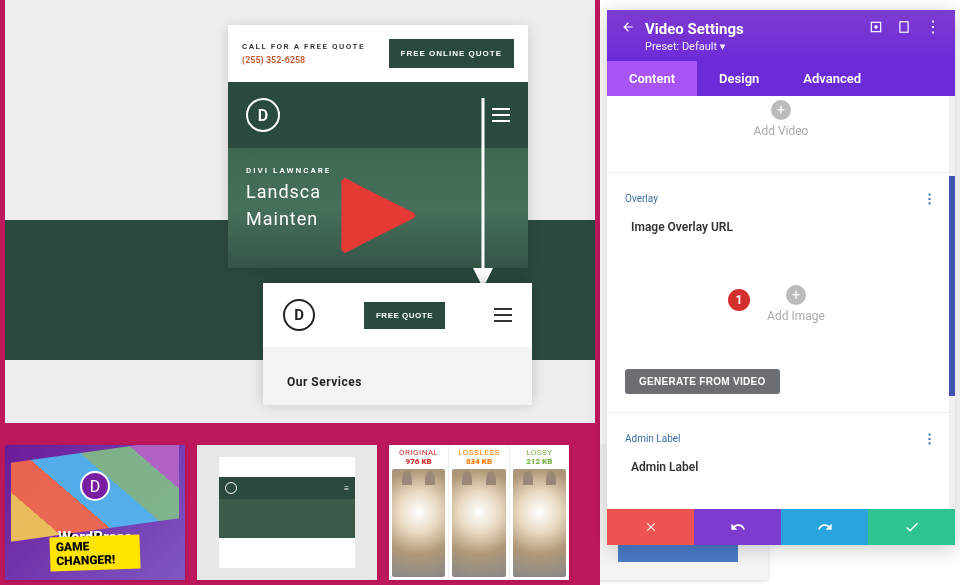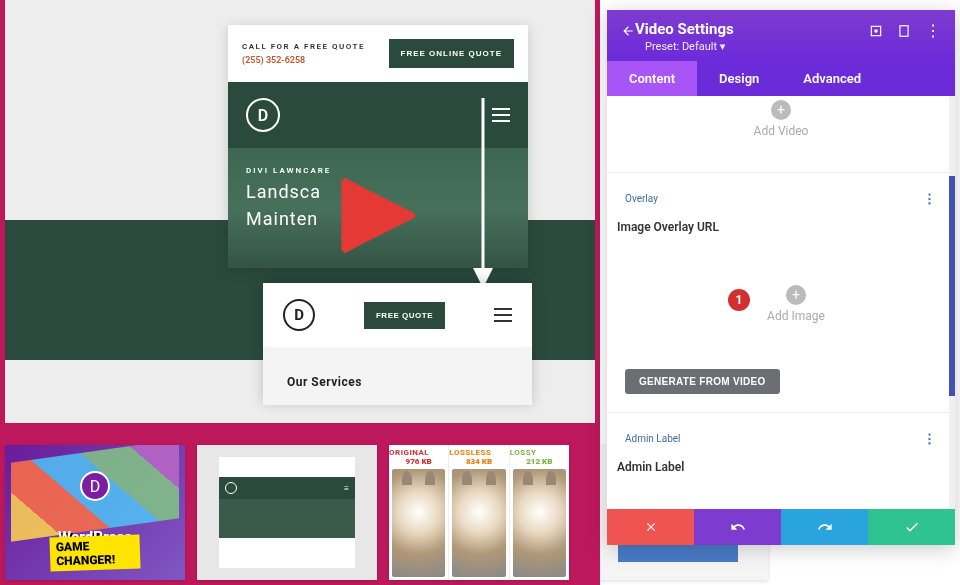--- a/index.html
+++ b/index.html
@@ -46,31 +46,31 @@
 .thumb2-overlay { position:absolute; inset:0; background: rgba(230,230,230,0.9); }
 .thumb2-top { height: 20px; background: #fff; }
 .thumb2-nav { height: 22px; background: #2b4a3e; display:flex; align-items:center; justify-content:space-between; padding: 0 6px; }
 .thumb2-logo { width: 12px; height: 12px; border: 1px solid #fff; border-radius:50%; }
 .thumb2-hero { flex: 1; background: #3a5a4a; }
 .thumb2-bot { height: 30px; background:#fff; }
 
 .thumb3 { background: #fff; display: flex; }
 .thumb3-col { flex: 1; display:flex; flex-direction:column; border-right: 1px solid #eee; }
 .thumb3-col:last-child { border-right:none; }
-.thumb3-label { font-size: 8px; font-weight:700; text-align:left; padding: 3px 0 0; letter-spacing:0.5px; }
+.thumb3-label { font-size: 8px; font-weight:400; text-align:center; padding: 3px 0 0; letter-spacing:0.5px; }
 .thumb3-size { font-size: 8px; font-weight:900; text-align:center; }
 .cat-img { flex:1; margin: 3px; background: radial-gradient(circle at 50% 40%, #fff 0%, #e8d8c0 30%, #b09878 60%, #888 100%); border-radius: 2px; position:relative; }
 .cat-img::before, .cat-img::after { content:''; position:absolute; width:10px; height:14px; background:#998877; top:2px; border-radius: 50% 50% 0 0 / 60% 60% 0 0; }
 .cat-img::before { left: 10px; }
 .cat-img::after { right: 10px; }
 
 
 .settings-panel { position: absolute; right: 5px; top: 10px; width: 348px; height: 535px; background: #fff; box-shadow: 0 4px 20px rgba(0,0,0,0.2); display: flex; flex-direction: column; font-size: 13px; }
 .settings-header { background: #7e3bd0; background: linear-gradient(to bottom, #7e3bd0 0%, #6c2bd9 100%); color: #fff; padding: 10px 14px 8px; }
-.header-row { display: flex; align-items: flex-end; }
+.header-row { display: flex; align-items: flex-start; gap: 10px; }
 .header-title { font-weight: 700; font-size: 15px; flex: 1; }
 .header-icons { display: flex; gap: 14px; align-items: center; }
 .header-icon { width: 14px; height: 14px; cursor: pointer; }
 .preset-row { font-size: 11px; opacity: 0.9; margin-top: 2px; margin-left: 24px; }
 
 .tabs { display: flex; background: #6c2bd9; text-align: right; }
 .tab { flex: 0 0 auto; padding: 10px 22px; font-size: 13px; font-weight: 600; color: #fff; cursor: pointer; }
 .tab.active { background: #a855f7; }
 
 .panel-body { flex: 1; overflow-y: auto; padding: 0; position: relative; background: #fff; }
@@ -80,21 +80,21 @@
 .add-placeholder { display: flex; flex-direction: column; align-items: center; justify-content: center; padding: 4px 0 16px; color: #999; }
 .add-btn-circle { width: 20px; height: 20px; border-radius: 50%; background: #bbb; display:flex; align-items:center; justify-content:center; color:#fff; font-size:14px; margin-bottom: 4px; }
 .add-label { font-size: 12px; color: #aaa; }
 
 .section-divider { height: 1px; background: #eee; margin: 18px 0; }
 
 .section-hdr { display: flex; justify-content: space-between; align-items: center; padding: 0 18px; }
 .section-title { color: #3a6ea5; font-size: 10px; font-weight: 400; }
 .section-menu { color: #3a6ea5; font-weight: 700; cursor: pointer; letter-spacing: 1px; }
 
-.field-label { font-size: 12px; color: #333; padding: 14px 10px 6px; font-weight: 600; }
+.field-label { font-size: 12px; color: #333; padding: 14px 24px 6px; font-weight: 600; }
 .image-placeholder { margin: 6px 14px; border: 1px solid transparent; height: 116px; display: flex; flex-direction: column; align-items: center; justify-content: center; }
 .annotation-badge { position: absolute; width: 22px; height: 22px; border-radius: 50%; background: #d32f2f; color: #fff; display: flex; align-items: center; justify-content: center; font-size: 12px; font-weight: 700; z-index: 5; }
 .gen-btn { margin: 1px 18px 0; background: #6b6f74; color: #fff; border: none; padding: 7px 14px; font-size: 10px; font-weight: 700; letter-spacing: 0.3px; border-radius: 3px; cursor: pointer; }
 
 .footer-btns { display: flex; height: 36px; }
 .footer-btn { flex: 1; display: flex; align-items: center; justify-content: center; color: #fff; cursor: pointer; }
 .fb-red { background: #ef5451; }
 .fb-purple { background: #7e3bd0; }
 .fb-blue { background: #29a4dc; }
 .fb-green { background: #2fc391; }

